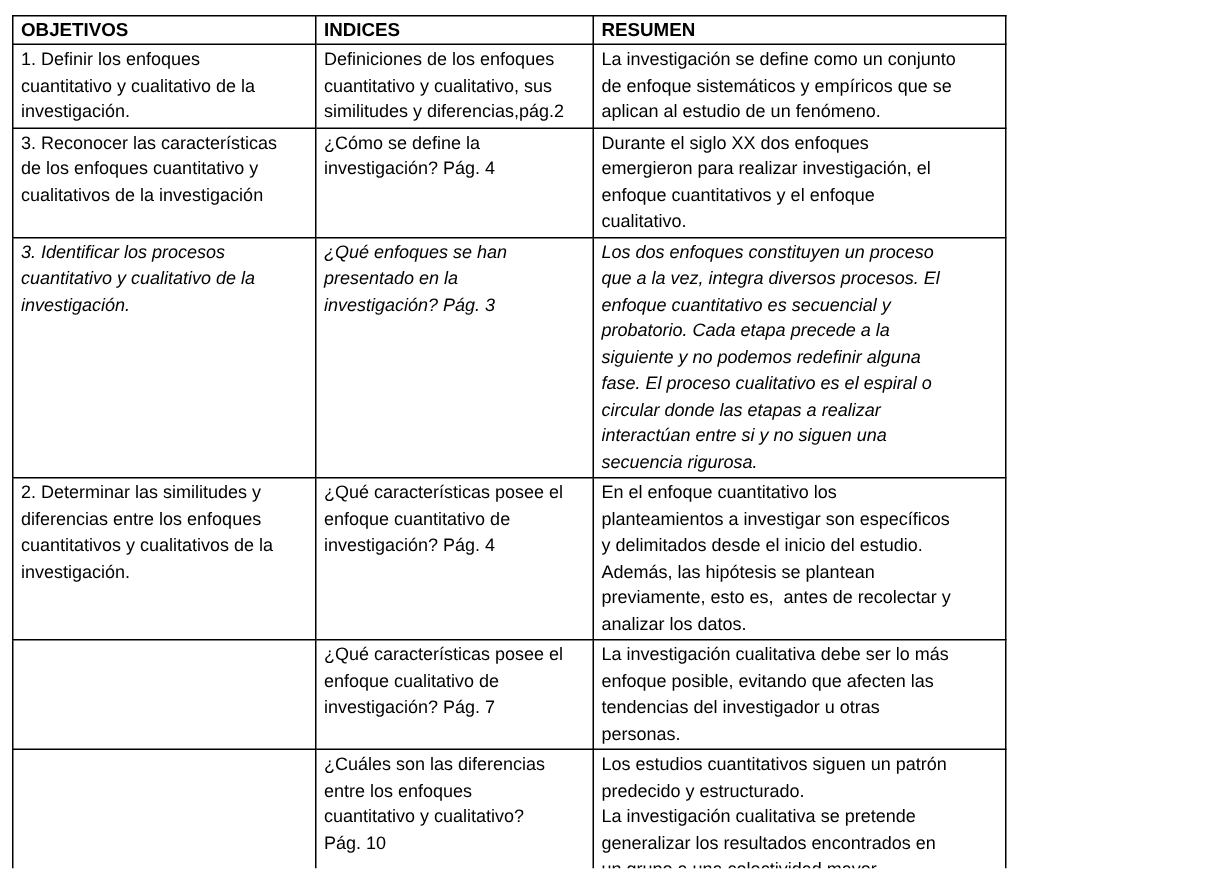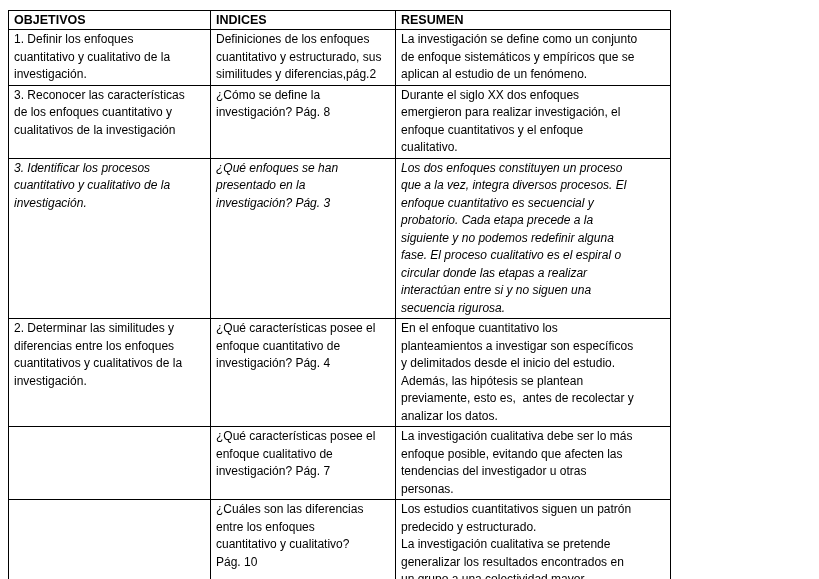--- a/index.html
+++ b/index.html
@@ -67,32 +67,32 @@
         <th>INDICES</th>
         <th>RESUMEN</th>
       </tr>
     </thead>
     <tbody>
       <tr>
         <td>1. Definir los enfoques
 cuantitativo y cualitativo de la
 investigación.</td>
         <td>Definiciones de los enfoques
-cuantitativo y estructurado, sus
+cuantitativo y cualitativo, sus
 similitudes y diferencias,pág.2</td>
         <td>La investigación se define como un conjunto
 de enfoque sistemáticos y empíricos que se
 aplican al estudio de un fenómeno.</td>
       </tr>
       <tr>
         <td>3. Reconocer las características
 de los enfoques cuantitativo y
 cualitativos de la investigación</td>
         <td>¿Cómo se define la
-investigación? Pág. 8</td>
+investigación? Pág. 4</td>
         <td>Durante el siglo XX dos enfoques
 emergieron para realizar investigación, el
 enfoque cuantitativos y el enfoque
 cualitativo.</td>
       </tr>
       <tr>
         <td>3. Identificar los procesos
 cuantitativo y cualitativo de la
 investigación.</td>
         <td>¿Qué enfoques se han

